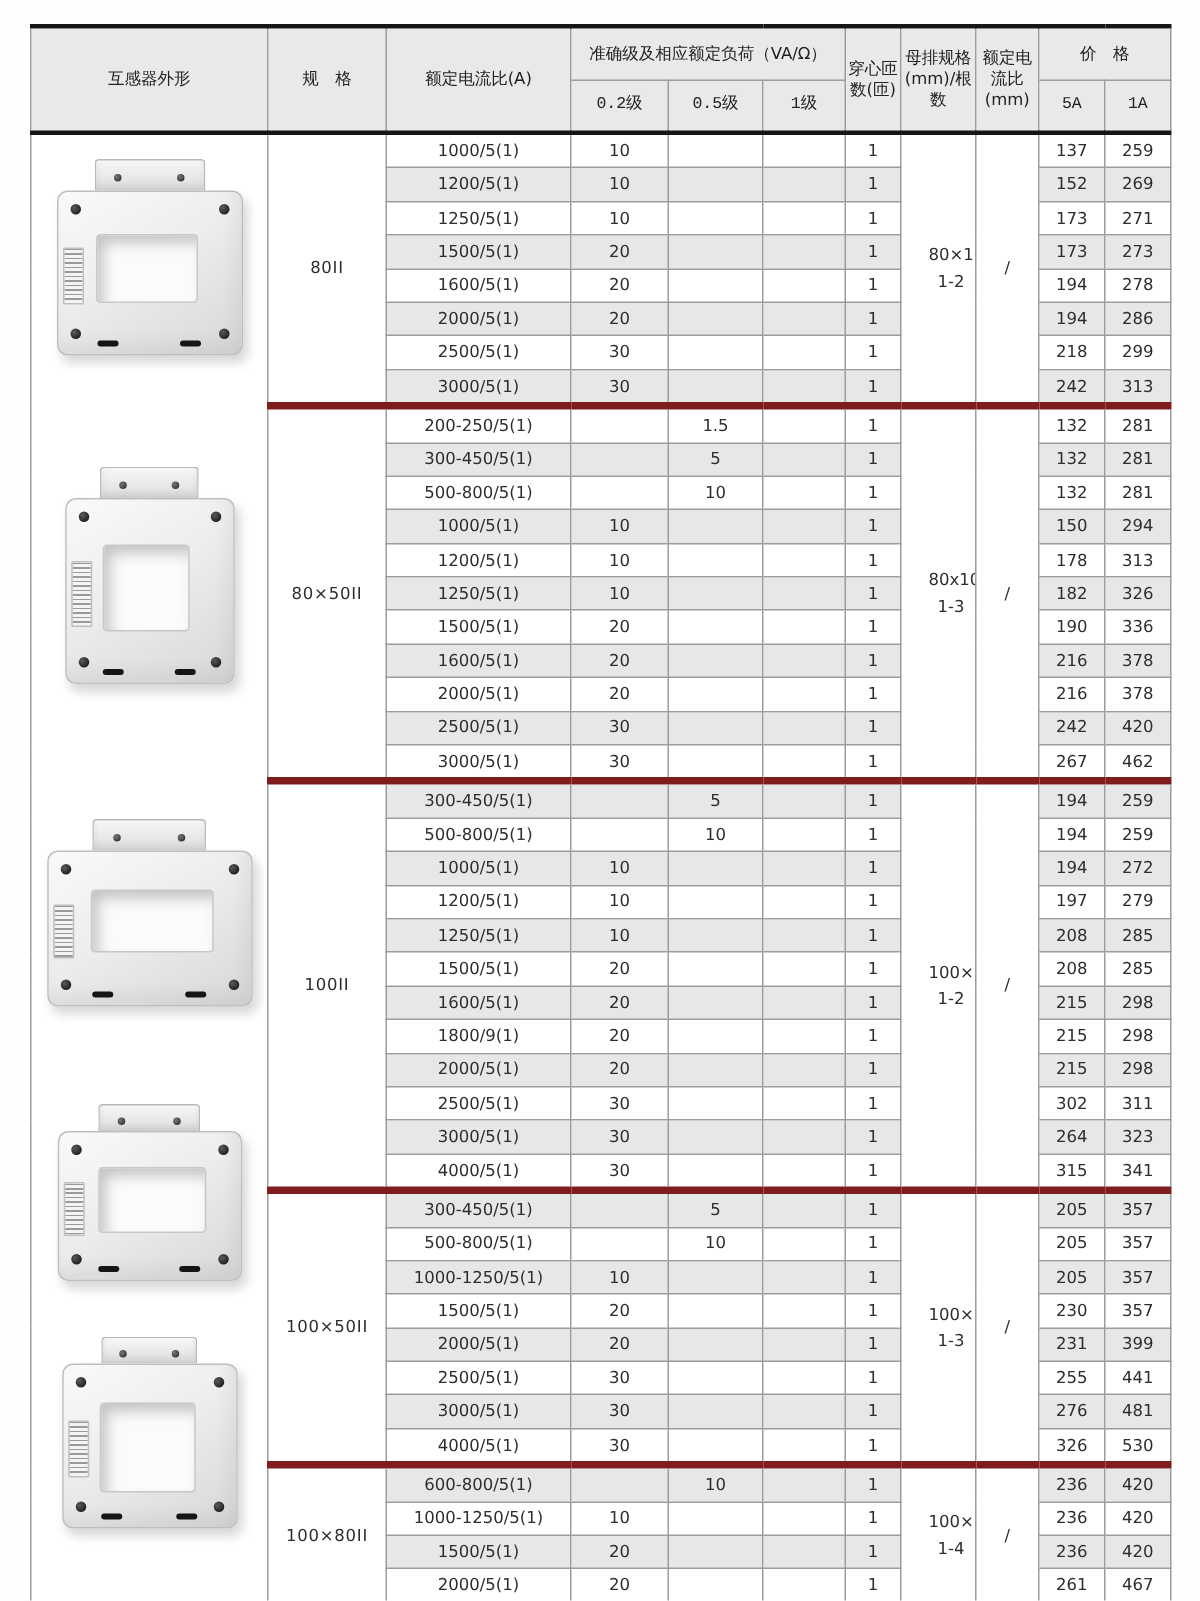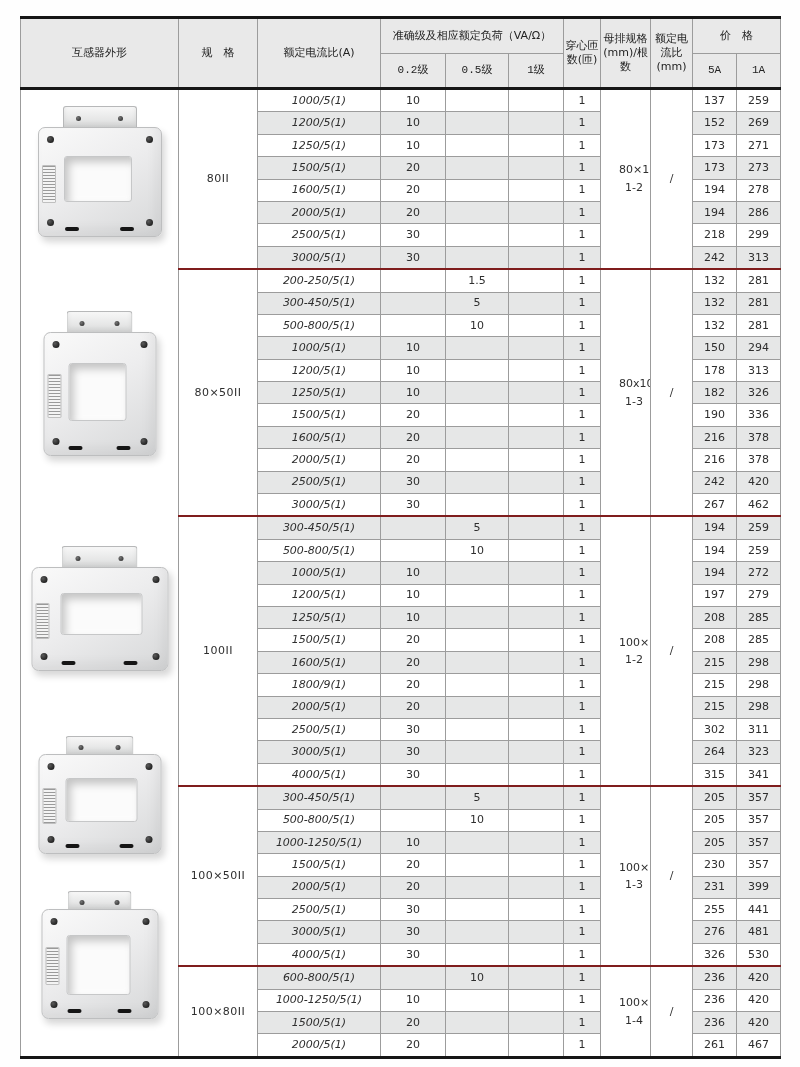--- a/index.html
+++ b/index.html
@@ -23,25 +23,25 @@
     font-size:11px;line-height:1.25;
   }
   thead th{
     background:#e9e9e9;font-weight:normal;font-size:12px;color:#222;
   }
   thead tr.h1 th{height:34px;}
   thead tr.h2 th{height:33px;font-family:Liberation Mono, monospace;}
   thead{border-bottom:3px solid #161616;}
   tbody td{height:21.4px;background:#ffffff;color:#2e2e2e;}
   tbody td.stripe{background:#e6e7e7;}
-  tbody tr.sec-start td{border-top:2px solid #7f1d1d;}
+  tbody tr.sec-start td{border-top:5px solid #7f1d1d;}
   td.app-cell{background:#ffffff;border-top:none;border-bottom:none;}
   td.spec-cell, td.merge-cell{background:#ffffff;font-size:11.5px;}
   td.spec-cell{font-size:12px;letter-spacing:0.5px;}
-  td.ratio{font-size:11px;font-style:italic;}
+  td.ratio{font-size:11px;}
   td.num{font-size:11px;}
   td.merge-cell div{line-height:1.6;padding-left:17px;}
 
   
   .photos{
     position:absolute;left:21px;top:85px;width:157px;height:963px;
     pointer-events:none;
   }
   .fig{position:absolute;left:50%;transform:translateX(-50%);}
   .term{

